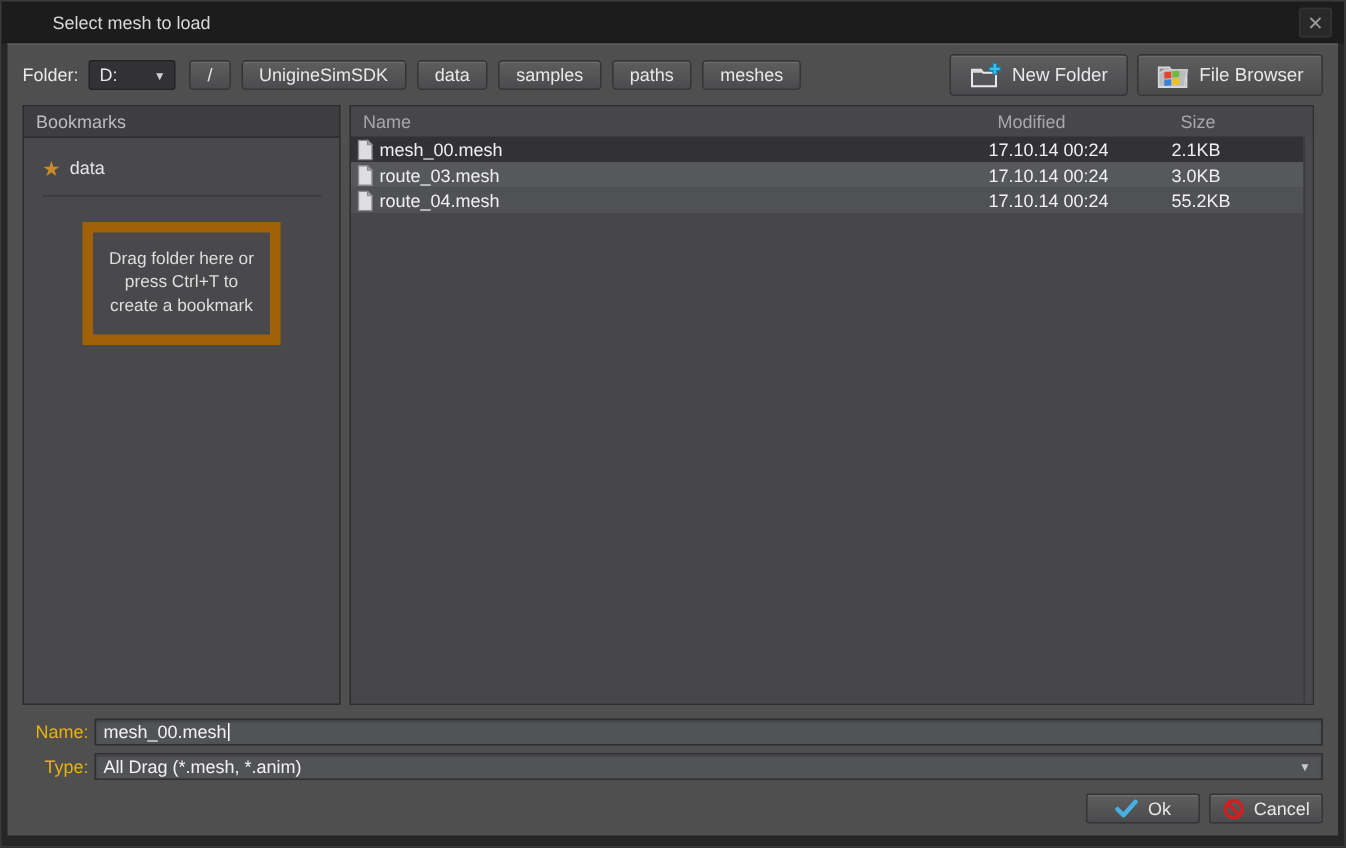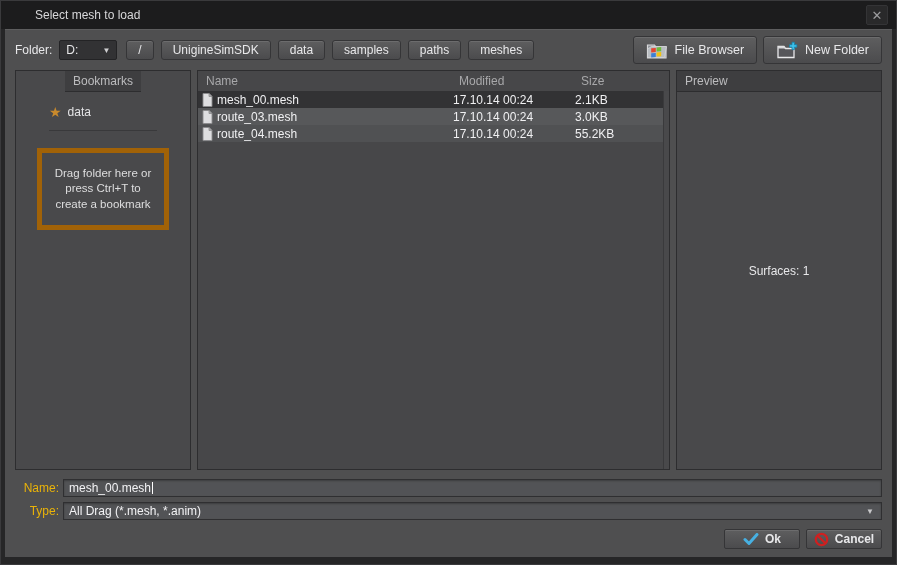--- a/index.html
+++ b/index.html
@@ -38,30 +38,30 @@
   }
   .toolbar-right { margin-left:auto; display:flex; gap:6px; }
   .big-btn { height:28px; padding:0 12px; gap:7px; font-size:12.5px; border-radius:3px; }
   
   .panels { display:flex; margin:0 10px; height:400px; flex:none; }
   .panel { border:1px solid #2d2d2f; background:#49494b; display:flex; flex-direction:column; }
   .panel-header {
     height:21px; background:#3e3e40; border-bottom:1px solid #2d2d2f; color:#bcbcbe;
     display:flex; align-items:center; padding:0 8px; flex:none;
   }
-  .bookmarks { width:176px; flex:none;align-items:center; }
+  .bookmarks { width:212px; flex:none; }
   .listpanel { flex:1; margin:0 6px; }
   .preview  { width:206px; flex:none; }
   
   .bm-body { flex:1; padding-top:10px; }
   .bm-item { display:flex; align-items:center; gap:6px; padding-left:12px; height:20px; }
   .star { color:#c98a2c; font-size:14px; line-height:1; }
   .bm-sep { margin:8px 12px 0 12px; border-top:1px solid #39393b; }
   .drag-box {
-    margin:17px auto 0; width:132px; height:82px; border:5px solid #a16207;
+    margin:17px auto 0; width:132px; height:82px; border:7px solid #a16207;
     display:flex; align-items:center; justify-content:center; text-align:center;
     color:#dededf; font-size:11.5px; line-height:1.35; padding:0 5px; white-space:pre-line;
   }
   
   .list-header { display:flex; height:20px; background:#474749; color:#a8a8aa; align-items:center; flex:none; }
   .col-name { flex:1; padding-left:8px; display:flex; align-items:center; min-width:0;text-align:right; }
   .col-mod  { width:122px; flex:none; }
   .col-size { width:88px; flex:none; }
   .list-body { flex:1; background:#474749; position:relative; }
   .list-rows { margin-right:6px; }
@@ -81,21 +81,21 @@
   .row-type { margin-top:5px; }
   .field-row .flabel { width:44px; text-align:right; margin-right:4px; color:#eab308; }
   .field-box {
     flex:1; height:18px; background:#525356; border:1px solid #2f2f31;
     display:flex; align-items:center; padding:0 5px; color:#f2f2f4;
     box-shadow:inset 0 1px 2px rgba(0,0,0,0.28);
   }
   .caret { display:inline-block; width:1px; height:12px; background:#ffffff; margin-left:1px; }
   .field-box .arrow { margin-left:auto; font-size:8px; color:#c8c8ca; padding-right:2px; }
   .actions { display:flex; justify-content:flex-end; gap:6px; margin:9px 10px 0 0; flex:none; }
-  .action-btn { width:76px; height:20px; gap:6px; border-radius:2px;font-weight:bold; }
+  .action-btn { width:76px; height:20px; gap:6px; border-radius:2px; }
   .svgicon { display:flex; flex:none; }
 </style>
 </head>
 <body>
 
 <div class="window">
 
   <div class="titlebar">
     <span class="title">Select mesh to load</span>
     <span class="close-btn">
@@ -113,44 +113,44 @@
       </div>
       <div class="crumbs">
         <div class="btn">/</div>
         <div class="btn">UnigineSimSDK</div>
         <div class="btn">data</div>
         <div class="btn">samples</div>
         <div class="btn">paths</div>
         <div class="btn">meshes</div>
       </div>
       <div class="toolbar-right">
+        <div class="btn big-btn">
+          <span class="svgicon">
+            <svg width="22" height="19" viewBox="0 0 22 19">
+              <path d="M2 5.5 h6 l1.5 2 h8.5 v9 h-16 z" fill="#56565a" stroke="#e9e9eb" stroke-width="1.3"></path>
+              <path d="M2 5.5 h6 l1.5 2 h-7.5 z" fill="#d9d9db"></path>
+              <path d="M16 1 h3 v3 h3 v3 h-3 v3 h-3 v-3 h-3 v-3 h3 z" transform="scale(0.82) translate(3.5,0.5)" fill="#3cc0ea" stroke="#1a7fa6" stroke-width="1"></path>
+            </svg>
+          </span>
+          <span>New Folder</span>
+        </div>
         <div class="btn big-btn">
           <span class="svgicon">
             <svg width="22" height="19" viewBox="0 0 22 19">
               <path d="M1.5 4 h7 l1.5 2 h10 v11 h-18.5 z" fill="#8e9298" stroke="#d8d8da" stroke-width="1.2"></path>
               <path d="M1.5 8 l4 -2.5 h15 l-2 11 h-17 z" fill="#b9bdc2" stroke="#d8d8da" stroke-width="0.8"></path>
               <g transform="translate(5.2,6.2)">
                 <rect x="0" y="1" width="4.6" height="4.2" fill="#e4442e" transform="skewY(-4)"></rect>
                 <rect x="5.4" y="0.6" width="4.6" height="4.2" fill="#6fb93c" transform="skewY(-4)"></rect>
                 <rect x="0" y="6" width="4.6" height="4.2" fill="#3d7fd6" transform="skewY(-4)"></rect>
                 <rect x="5.4" y="5.6" width="4.6" height="4.2" fill="#f2c211" transform="skewY(-4)"></rect>
               </g>
             </svg>
           </span>
           <span>File Browser</span>
-        </div>
-        <div class="btn big-btn">
-          <span class="svgicon">
-            <svg width="22" height="19" viewBox="0 0 22 19">
-              <path d="M2 5.5 h6 l1.5 2 h8.5 v9 h-16 z" fill="#56565a" stroke="#e9e9eb" stroke-width="1.3"></path>
-              <path d="M2 5.5 h6 l1.5 2 h-7.5 z" fill="#d9d9db"></path>
-              <path d="M16 1 h3 v3 h3 v3 h-3 v3 h-3 v-3 h-3 v-3 h3 z" transform="scale(0.82) translate(3.5,0.5)" fill="#3cc0ea" stroke="#1a7fa6" stroke-width="1"></path>
-            </svg>
-          </span>
-          <span>New Folder</span>
         </div>
       </div>
     </div>
 
     <div class="panels">
 
       <div class="panel bookmarks">
         <div class="panel-header">Bookmarks</div>
         <div class="bm-body">
           <div class="bm-item">
@@ -211,26 +211,20 @@
                 <span>route_04.mesh</span>
               </div>
               <div class="col-mod">17.10.14 00:24</div>
               <div class="col-size">55.2KB</div>
             </div>
           </div>
           <div class="scroll-gutter"></div>
         </div>
       </div>
 
-      <div class="panel preview">
-        <div class="panel-header">Preview</div>
-        <div class="pv-body">
-          <div class="pv-info">Surfaces: 1</div>
-        </div>
-      </div>
     </div>
 
     <div class="field-row row-name">
       <span class="flabel">Name:</span>
       <div class="field-box">
         <span>mesh_00.mesh</span>
         <span class="caret"></span>
       </div>
     </div>
 

